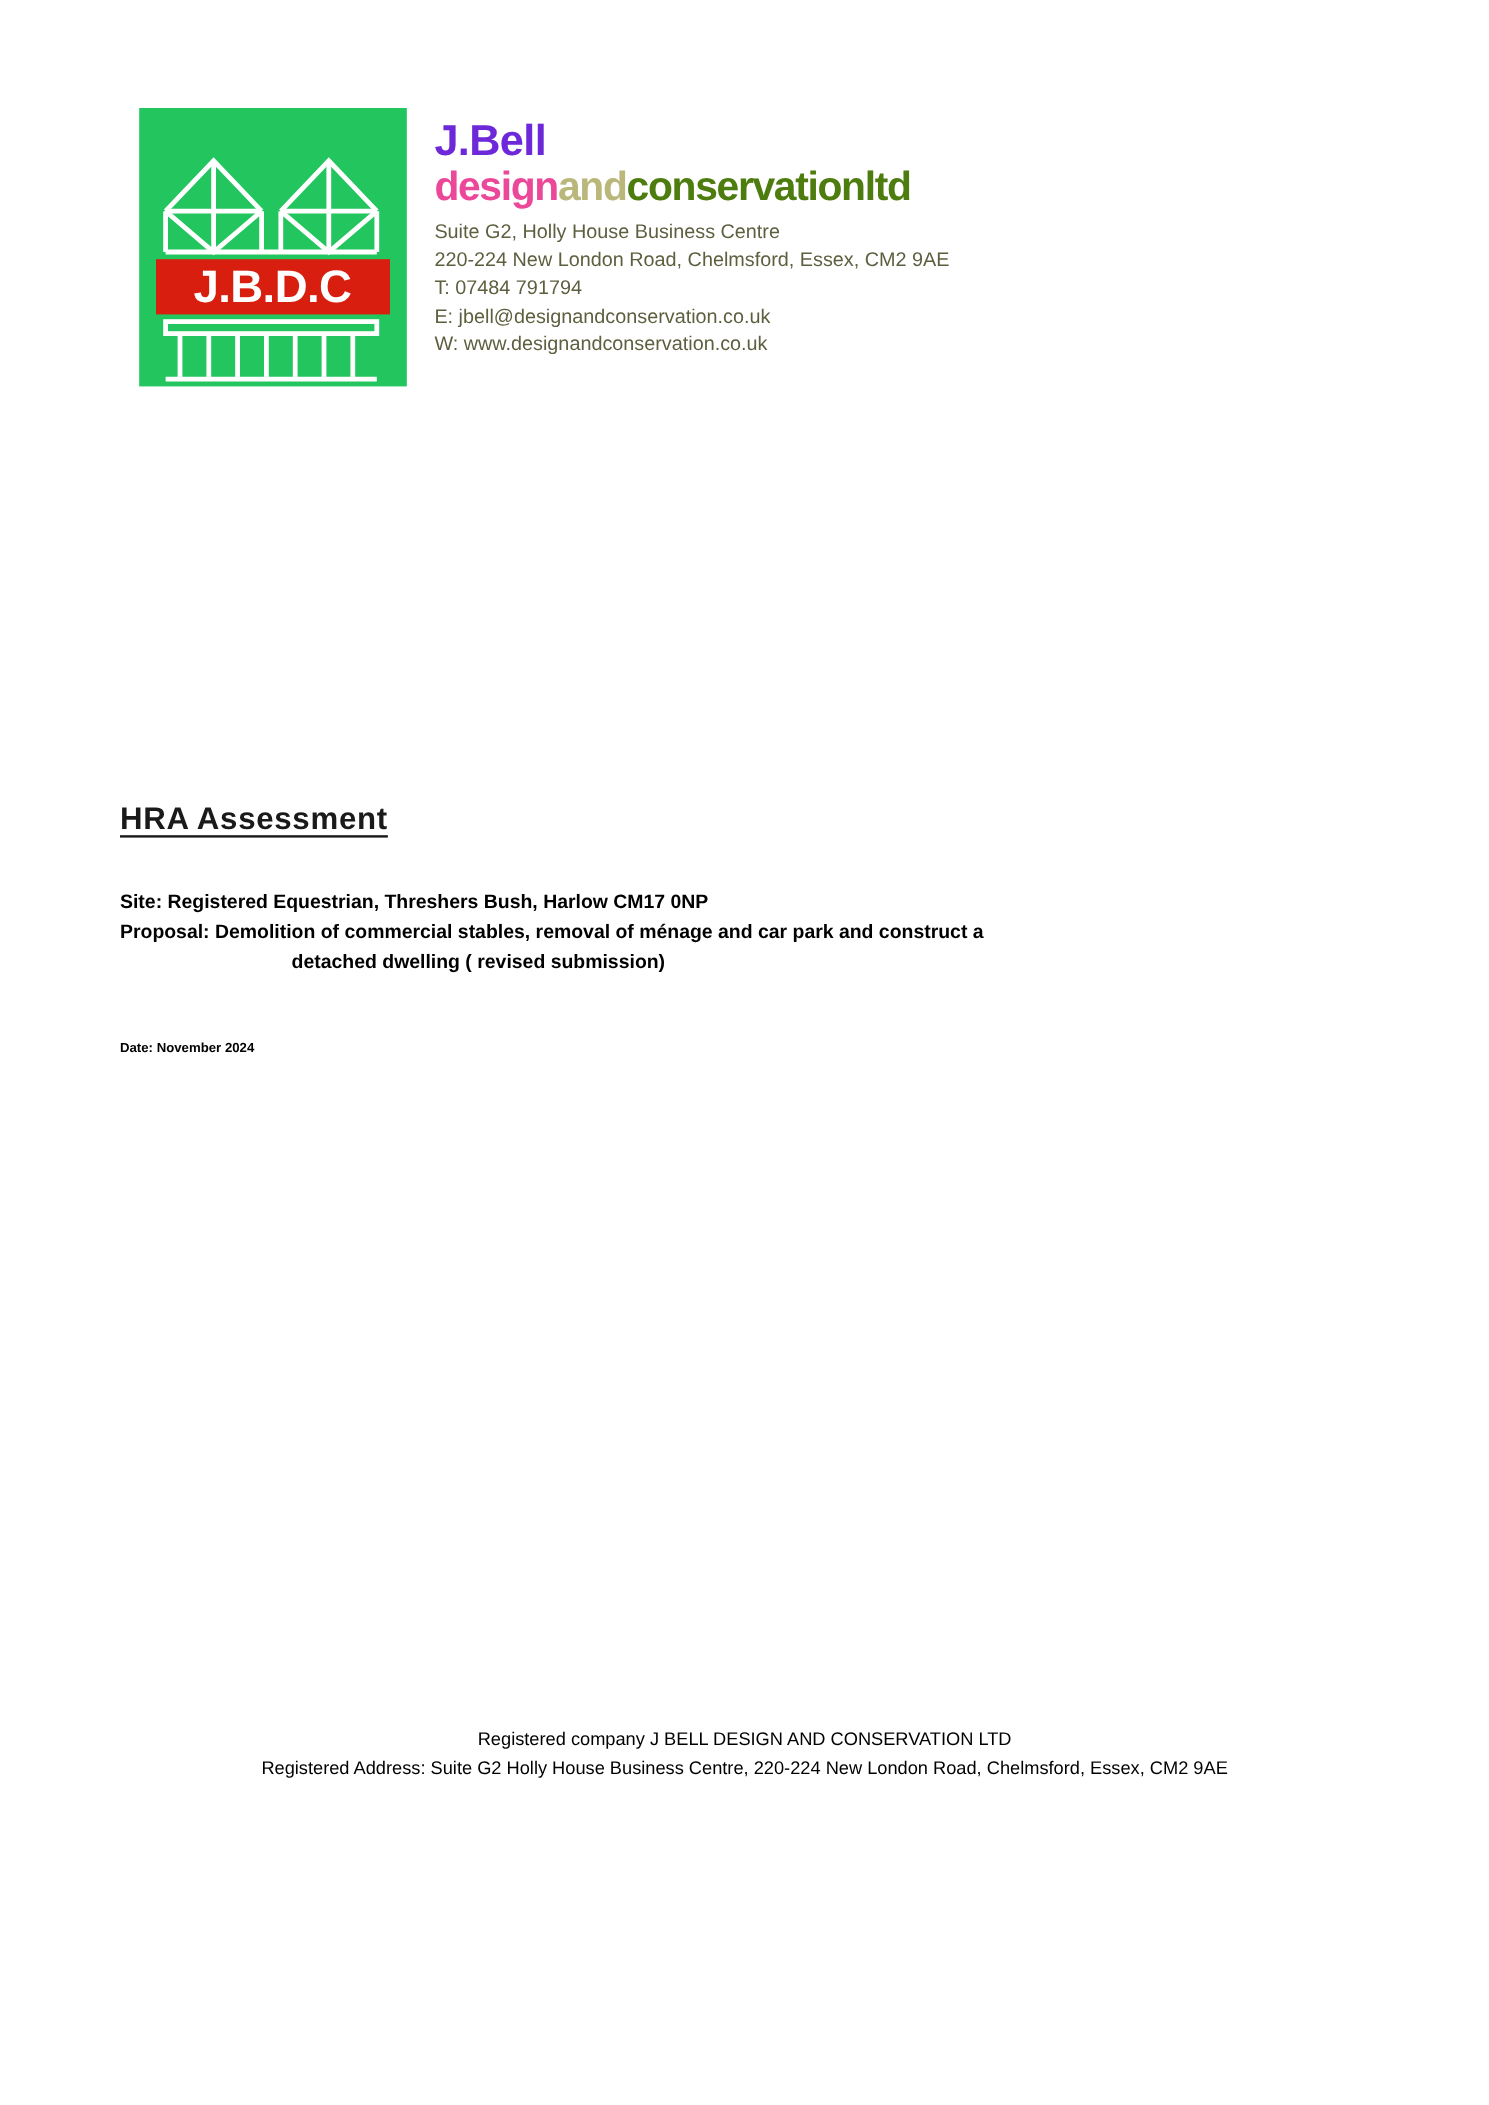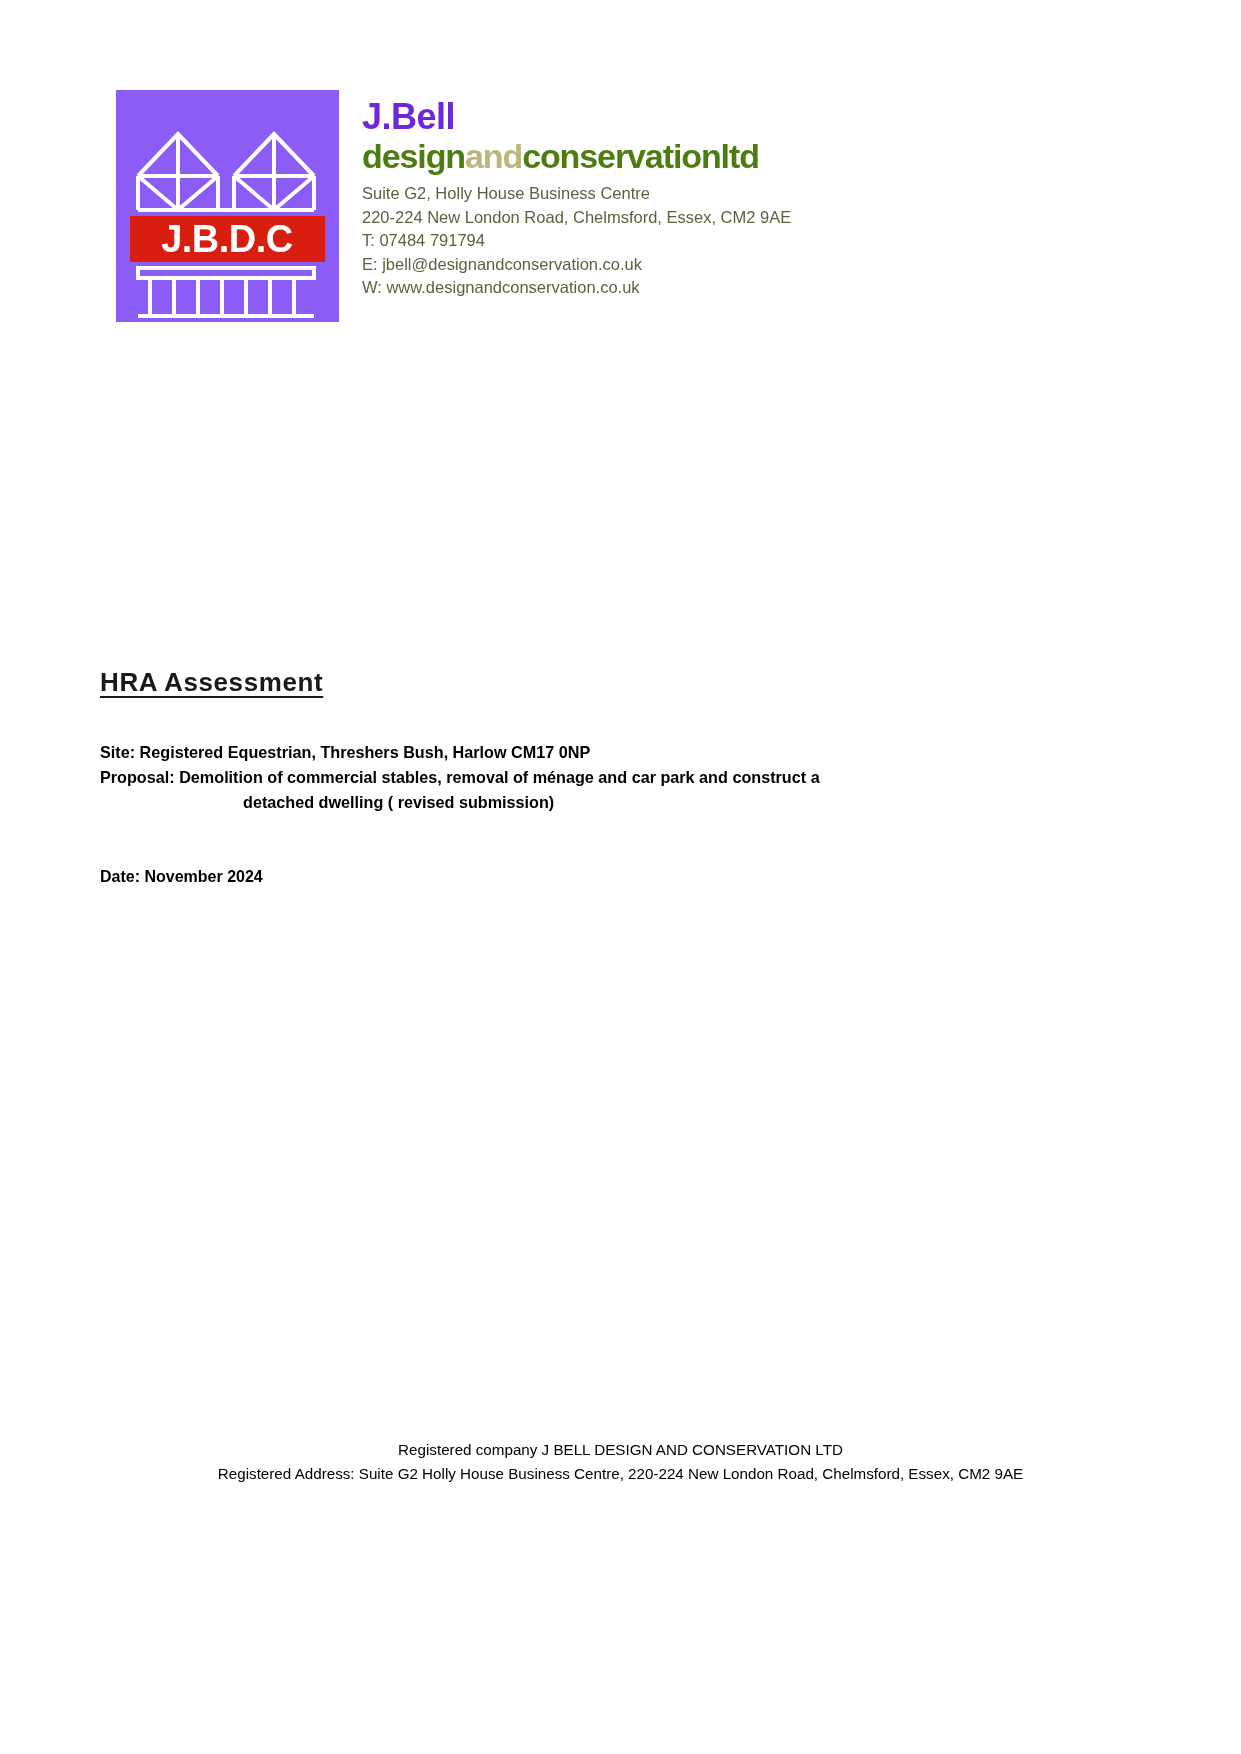--- a/index.html
+++ b/index.html
@@ -20,21 +20,21 @@
   .letterhead {
     position: absolute;
     top: 90px;
     left: 116px;
     display: flex;
     align-items: flex-start;
   }
   .logo-block {
     width: 223px;
     height: 232px;
-    background: #8b5cf6;
+    background: #22c55e;
     position: relative;
     flex: 0 0 auto;
     overflow: hidden;
   }
   .logo-svg { display: block; width: 223px; height: 232px; }
 
   .brand-block {
     margin-left: 23px;
     padding-top: 8px;
   }
@@ -48,21 +48,21 @@
   }
   .brand-tagline {
     font-family: "Liberation Sans", sans-serif;
     font-weight: bold;
     font-size: 34px;
     line-height: 36px;
     letter-spacing: -1.1px;
     margin-top: 2px;
     white-space: nowrap;
   }
-  .brand-tagline .t-design { color: #4d7c0f; }
+  .brand-tagline .t-design { color: #ec4899; }
   .brand-tagline .t-and { color: #b9b77a; }
   .brand-tagline .t-cons { color: #4d7c0f; }
 
   .contact-lines {
     margin-top: 8px;
     font-family: "Liberation Sans", sans-serif;
     font-size: 16.5px;
     line-height: 23.5px;
     color: #5e5f3f;
     white-space: nowrap;
@@ -90,21 +90,21 @@
     line-height: 25px;
     color: #000000;
   }
   .meta-line { white-space: normal; }
   .meta-indent { padding-left: 143px; }
 
   .date-block {
     position: absolute;
     top: 868px;
     left: 100px;
-    font-size: 16px;
+    font-size: 11px;
     font-weight: bold;
     color: #000000;
   }
 
   
   .footer {
     position: absolute;
     bottom: 268px;
     left: 0;
     width: 100%;

